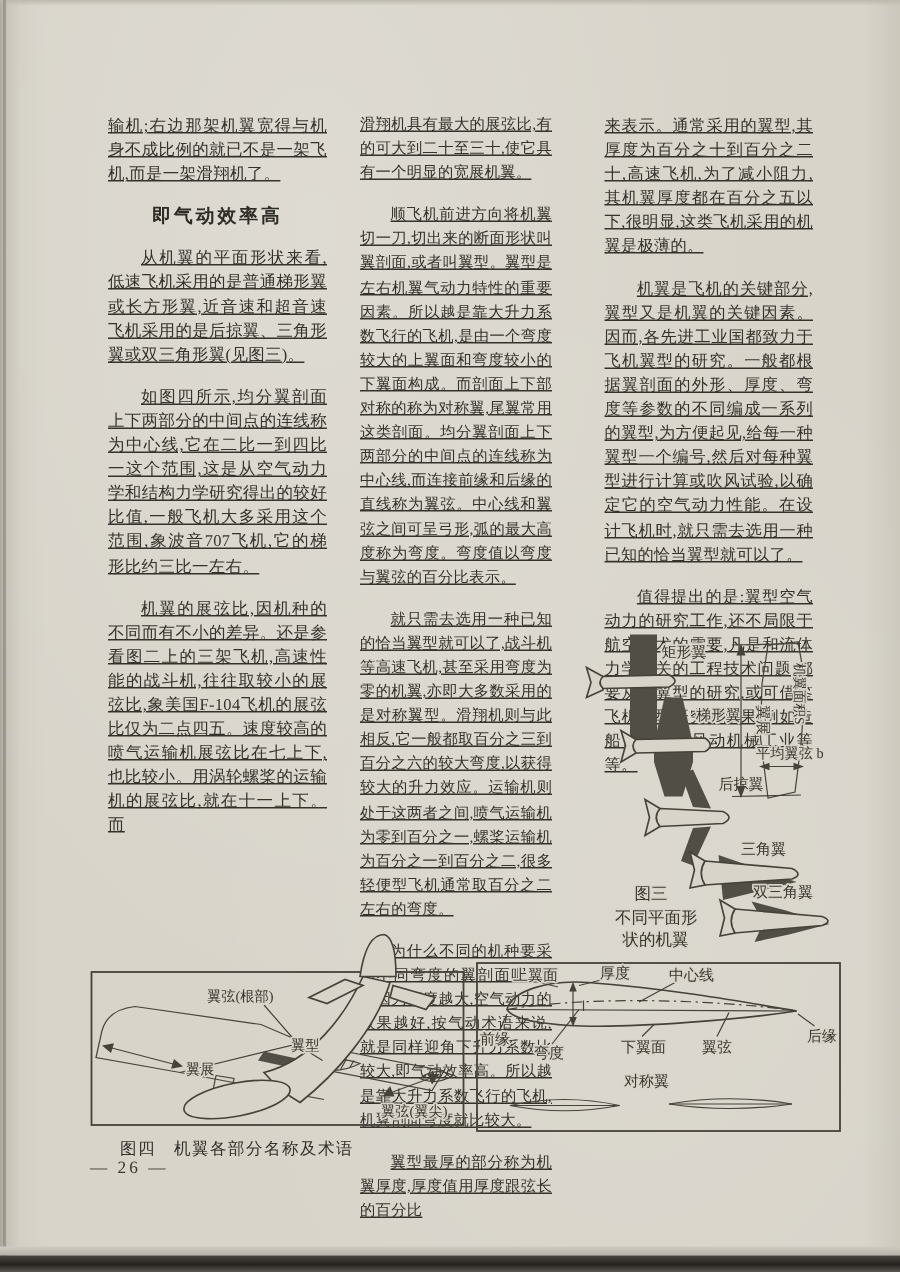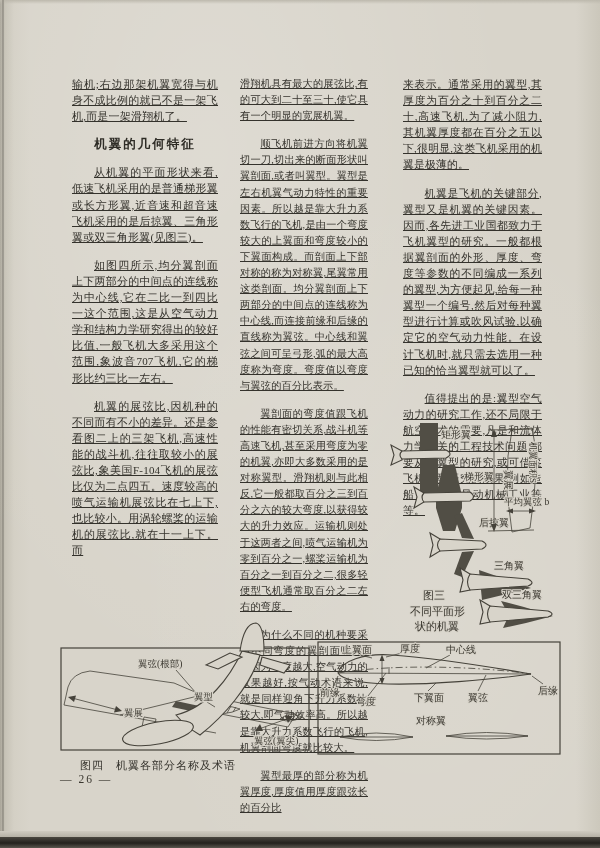--- a/index.html
+++ b/index.html
@@ -41,30 +41,30 @@
 </style>
 </head>
 <body>
 
 <div class="page">
   <div class="edge-top"></div>
   <div class="edge-left-line"></div>
 
   <div class="col" id="col-left">
     <p class="noind">输机;右边那架机翼宽得与机身不成比例的就已不是一架飞机,而是一架滑翔机了。</p>
-    <div class="heading">机翼的几何特征</div>
+    <div class="heading">即气动效率高</div>
     <p>从机翼的平面形状来看,低速飞机采用的是普通梯形翼或长方形翼,近音速和超音速飞机采用的是后掠翼、三角形翼或双三角形翼(见图三)。</p>
     <p>如图四所示,均分翼剖面上下两部分的中间点的连线称为中心线,它在二比一到四比一这个范围,这是从空气动力学和结构力学研究得出的较好比值,一般飞机大多采用这个范围,象波音707飞机,它的梯形比约三比一左右。</p>
     <p>机翼的展弦比,因机种的不同而有不小的差异。还是参看图二上的三架飞机,高速性能的战斗机,往往取较小的展弦比,象美国F-104飞机的展弦比仅为二点四五。速度较高的喷气运输机展弦比在七上下,也比较小。用涡轮螺桨的运输机的展弦比,就在十一上下。而</p>
   </div>
 
   <div class="col" id="col-mid">
     <p class="noind">滑翔机具有最大的展弦比,有的可大到二十至三十,使它具有一个明显的宽展机翼。</p>
     <p>顺飞机前进方向将机翼切一刀,切出来的断面形状叫翼剖面,或者叫翼型。翼型是左右机翼气动力特性的重要因素。所以越是靠大升力系数飞行的飞机,是由一个弯度较大的上翼面和弯度较小的下翼面构成。而剖面上下部对称的称为对称翼,尾翼常用这类剖面。均分翼剖面上下两部分的中间点的连线称为中心线,而连接前缘和后缘的直线称为翼弦。中心线和翼弦之间可呈弓形,弧的最大高度称为弯度。弯度值以弯度与翼弦的百分比表示。</p>
-    <p>翼剖面的弯度值跟飞机的性能有密切关系,战斗机等高速飞机,甚至采用弯度为零的机翼,亦即大多数采用的是对称翼型。滑翔机则与此相反,它一般都取百分之三到百分之六的较大弯度,以获得较大的升力效应。运输机则处于这两者之间,喷气运输机为零到百分之一,螺桨运输机为百分之一到百分之二,很多轻便型飞机通常取百分之二左右的弯度。</p>
+    <p>就只需去选用一种已知的恰当翼型就可以了,战斗机等高速飞机,甚至采用弯度为零的机翼,亦即大多数采用的是对称翼型。滑翔机则与此相反,它一般都取百分之三到百分之六的较大弯度,以获得较大的升力效应。运输机则处于这两者之间,喷气运输机为零到百分之一,螺桨运输机为百分之一到百分之二,很多轻便型飞机通常取百分之二左右的弯度。</p>
     <p>为什么不同的机种要采用不同弯度的翼剖面呢?这是因为弯度越大,空气动力的效果越好,按气动术语来说,就是同样迎角下升力系数比较大,即气动效率高。所以越是靠大升力系数飞行的飞机,机翼剖面弯度就比较大。</p>
     <p>翼型最厚的部分称为机翼厚度,厚度值用厚度跟弦长的百分比</p>
   </div>
 
   <div class="col" id="col-right">
     <p class="noind">来表示。通常采用的翼型,其厚度为百分之十到百分之二十,高速飞机,为了减小阻力,其机翼厚度都在百分之五以下,很明显,这类飞机采用的机翼是极薄的。</p>
     <p>机翼是飞机的关键部分,翼型又是机翼的关键因素。因而,各先进工业国都致力于飞机翼型的研究。一般都根据翼剖面的外形、厚度、弯度等参数的不同编成一系列的翼型,为方便起见,给每一种翼型一个编号,然后对每种翼型进行计算或吹风试验,以确定它的空气动力性能。在设计飞机时,就只需去选用一种已知的恰当翼型就可以了。</p>
     <p>值得提出的是:翼型空气动力的研究工作,还不局限于航空技术的需要,凡是和流体力学有关的工程技术问题,都要从事翼型的研究,或可借鉴飞机翼型研究的成果,例如造船、桥梁、风动机械工业等等。</p>
   </div>
 

